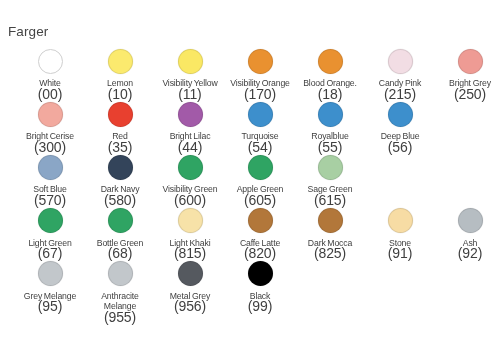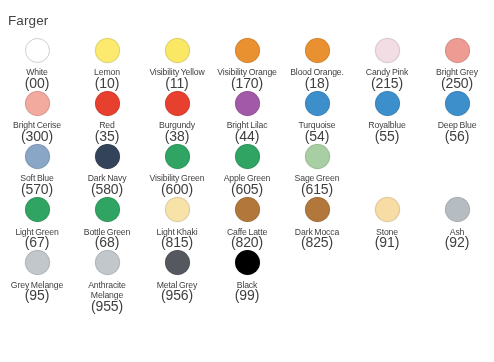--- a/index.html
+++ b/index.html
@@ -22,27 +22,27 @@
     position: relative;
     box-sizing: border-box;
     padding: 0;
   }
 
   #heading {
     font-size: 13.5px;
     font-weight: 400;
     color: #444444;
     letter-spacing: 0.1px;
-    margin: 13px 0 0 8px;
+    margin: 24px 0 0 8px;
     line-height: 16px;
   }
 
   #swatch-grid {
     margin: 6px 0 0 0;
-    padding: 0 2px;
+    padding: 0 15px;
     box-sizing: border-box;
     width: 494px;
   }
 
   .swatch-row {
     display: flex;
     flex-direction: row;
     align-items: flex-start;
     justify-content: flex-start;
     width: 490px;
@@ -162,27 +162,20 @@
         </div>
         <div class="swatch-cell">
           <div class="swatch-dot-wrap">
             <div class="swatch-dot" style="background: rgb(232, 64, 47);"></div>
           </div>
           <div class="swatch-name">Red</div>
           <div class="swatch-code">(35)</div>
         </div>
         <div class="swatch-cell">
           <div class="swatch-dot-wrap">
-            <div class="swatch-dot" style="background: rgb(232, 64, 47);"></div>
-          </div>
-          <div class="swatch-name">Burgundy</div>
-          <div class="swatch-code">(38)</div>
-        </div>
-        <div class="swatch-cell">
-          <div class="swatch-dot-wrap">
             <div class="swatch-dot" style="background: rgb(162, 90, 168);"></div>
           </div>
           <div class="swatch-name">Bright Lilac</div>
           <div class="swatch-code">(44)</div>
         </div>
         <div class="swatch-cell">
           <div class="swatch-dot-wrap">
             <div class="swatch-dot" style="background: rgb(61, 143, 204);"></div>
           </div>
           <div class="swatch-name">Turquoise</div>

